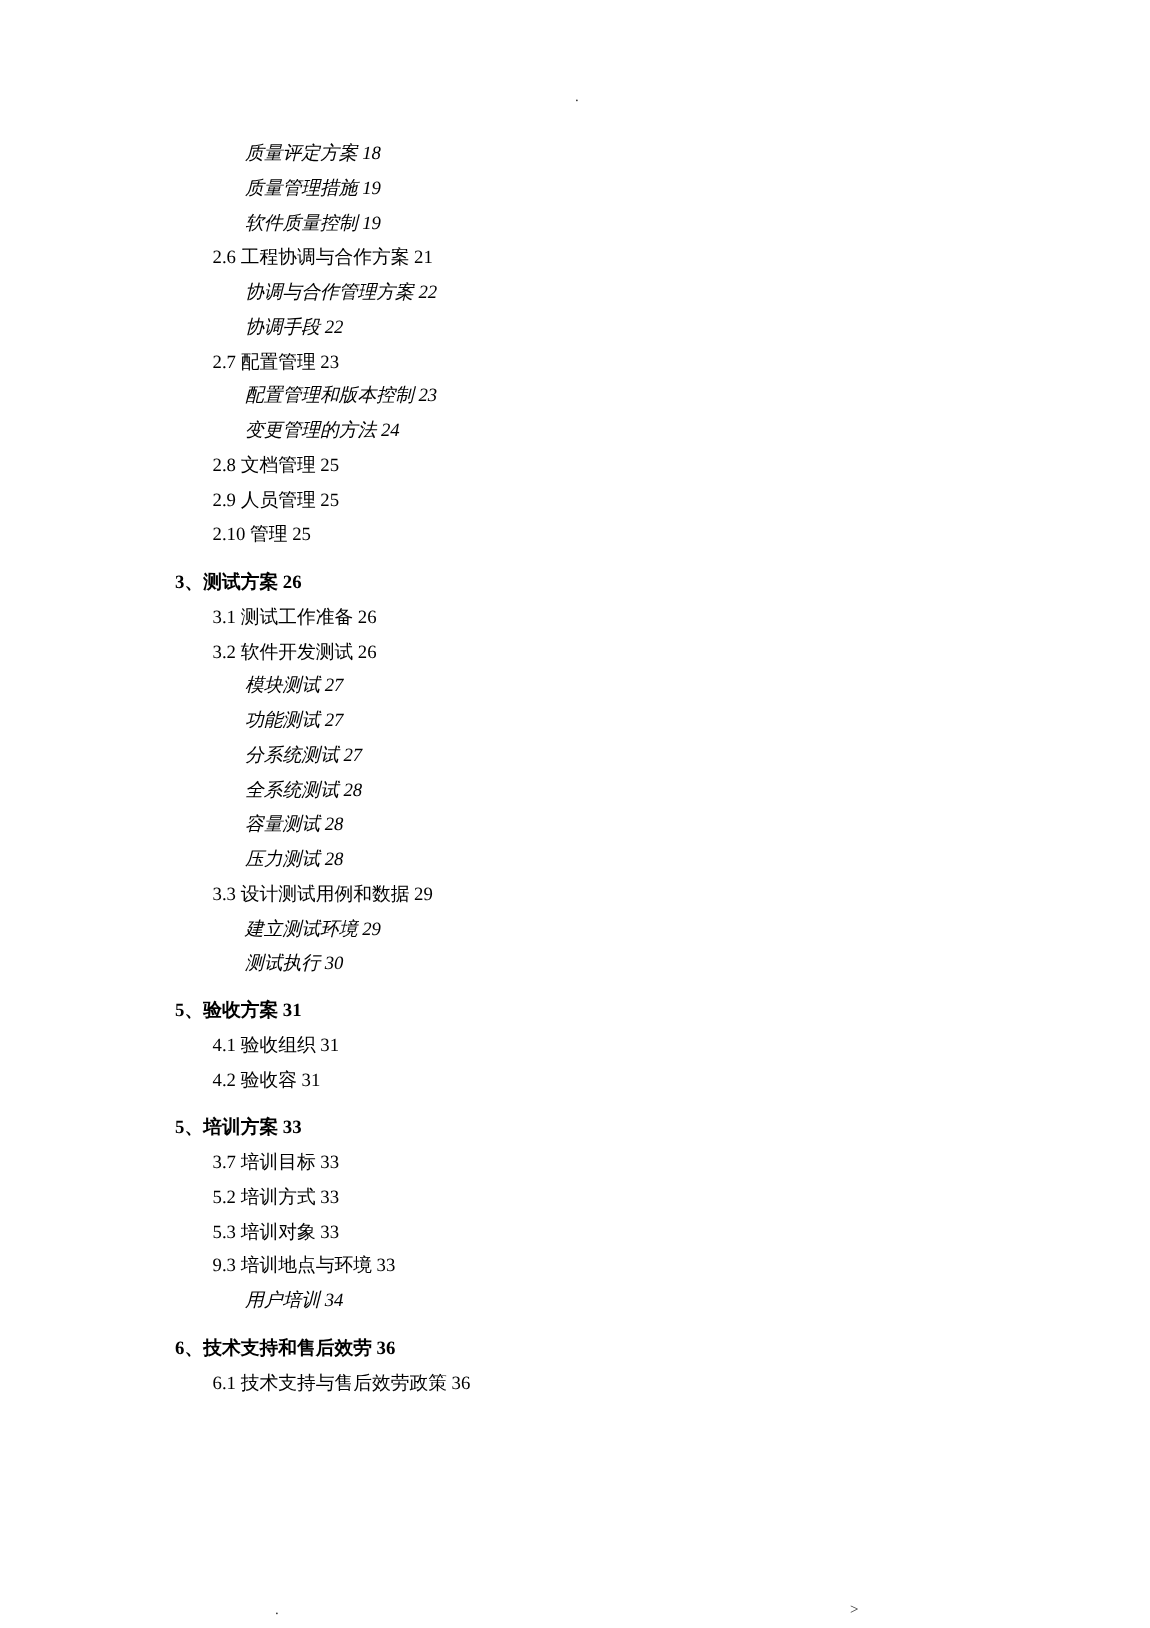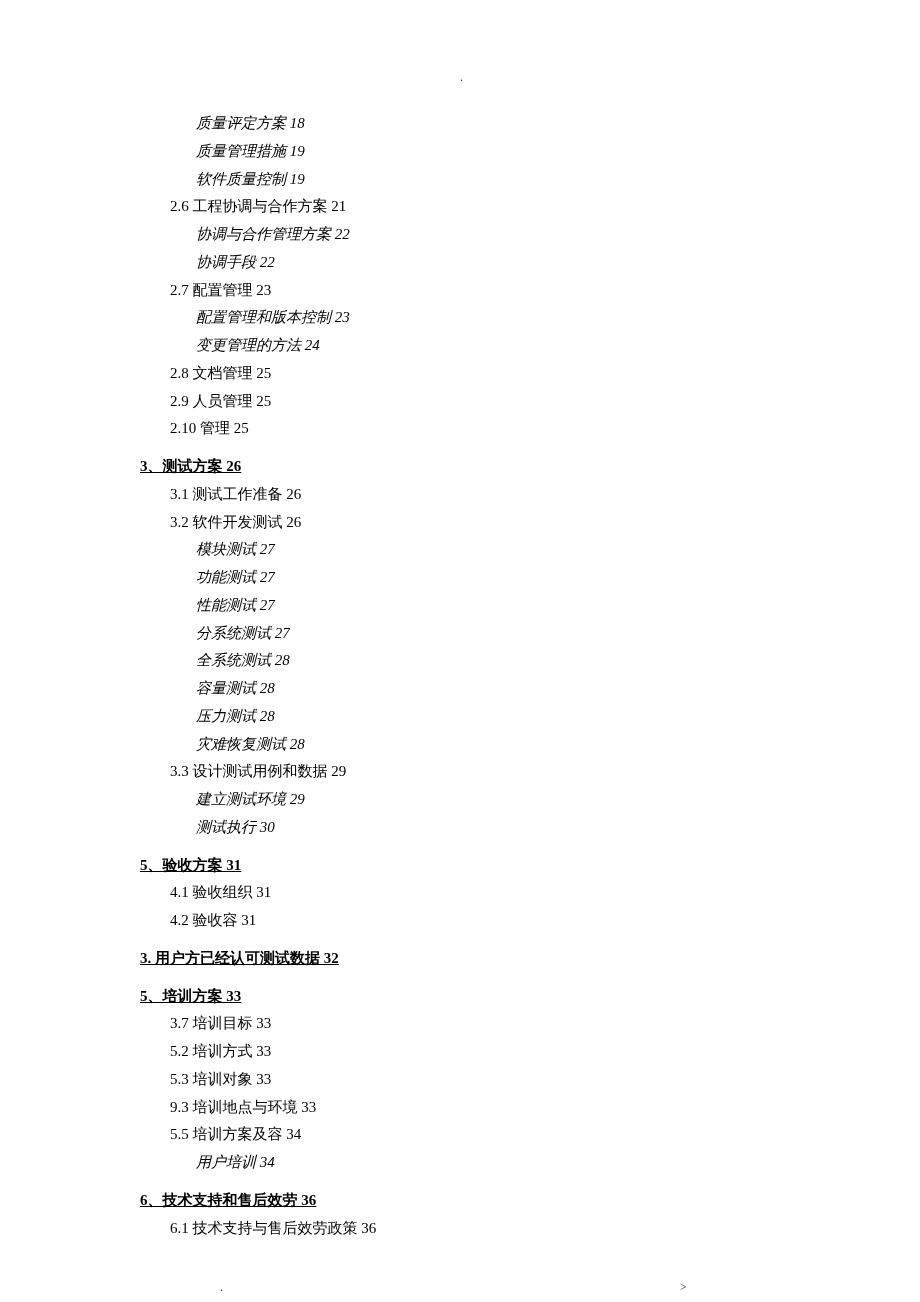--- a/index.html
+++ b/index.html
@@ -12,21 +12,21 @@
     width: 920px;
   }
   .page {
     padding: 110px 130px 60px 140px;
     box-sizing: border-box;
     line-height: 1.85;
   }
   .indent-1 { padding-left: 30px; font-family: Liberation Serif, serif; }
   .indent-2 { padding-left: 56px; }
   .italic { font-style: italic; font-family: "KaiTi", "楷体", "SimSun", serif; }
-  .bold { font-weight: bold; text-decoration: underline; }
+  .bold { font-weight: bold; }
   .dot-top {
     position: absolute;
     left: 460px;
     top: 70px;
     font-size: 12px;
     color: #333;
   }
   .dot-bottom-left {
     position: absolute;
     left: 220px;
@@ -59,38 +59,34 @@
     <div class="indent-2 italic">配置管理和版本控制 23</div>
     <div class="indent-2 italic">变更管理的方法 24</div>
     <div class="indent-1">2.8 文档管理 25</div>
     <div class="indent-1">2.9 人员管理 25</div>
     <div class="indent-1">2.10 管理 25</div>
     <div class="bold section-gap">3、测试方案 26</div>
     <div class="indent-1">3.1 测试工作准备 26</div>
     <div class="indent-1">3.2 软件开发测试 26</div>
     <div class="indent-2 italic">模块测试 27</div>
     <div class="indent-2 italic">功能测试 27</div>
-    <div class="indent-2 italic">性能测试 27</div>
     <div class="indent-2 italic">分系统测试 27</div>
     <div class="indent-2 italic">全系统测试 28</div>
     <div class="indent-2 italic">容量测试 28</div>
     <div class="indent-2 italic">压力测试 28</div>
-    <div class="indent-2 italic">灾难恢复测试 28</div>
     <div class="indent-1">3.3 设计测试用例和数据 29</div>
     <div class="indent-2 italic">建立测试环境 29</div>
     <div class="indent-2 italic">测试执行 30</div>
     <div class="bold section-gap">5、验收方案 31</div>
     <div class="indent-1">4.1 验收组织 31</div>
     <div class="indent-1">4.2 验收容 31</div>
-    <div class="bold section-gap">3. 用户方已经认可测试数据 32</div>
     <div class="bold section-gap">5、培训方案 33</div>
     <div class="indent-1">3.7 培训目标 33</div>
     <div class="indent-1">5.2 培训方式 33</div>
     <div class="indent-1">5.3 培训对象 33</div>
     <div class="indent-1">9.3 培训地点与环境 33</div>
-    <div class="indent-1">5.5 培训方案及容 34</div>
     <div class="indent-2 italic">用户培训 34</div>
     <div class="bold section-gap">6、技术支持和售后效劳 36</div>
     <div class="indent-1">6.1 技术支持与售后效劳政策 36</div>
   </div>
 
 <div class="dot-bottom-left">.</div>
 <div class="angle-bottom-right">&gt;</div>
 
 </body></html>

